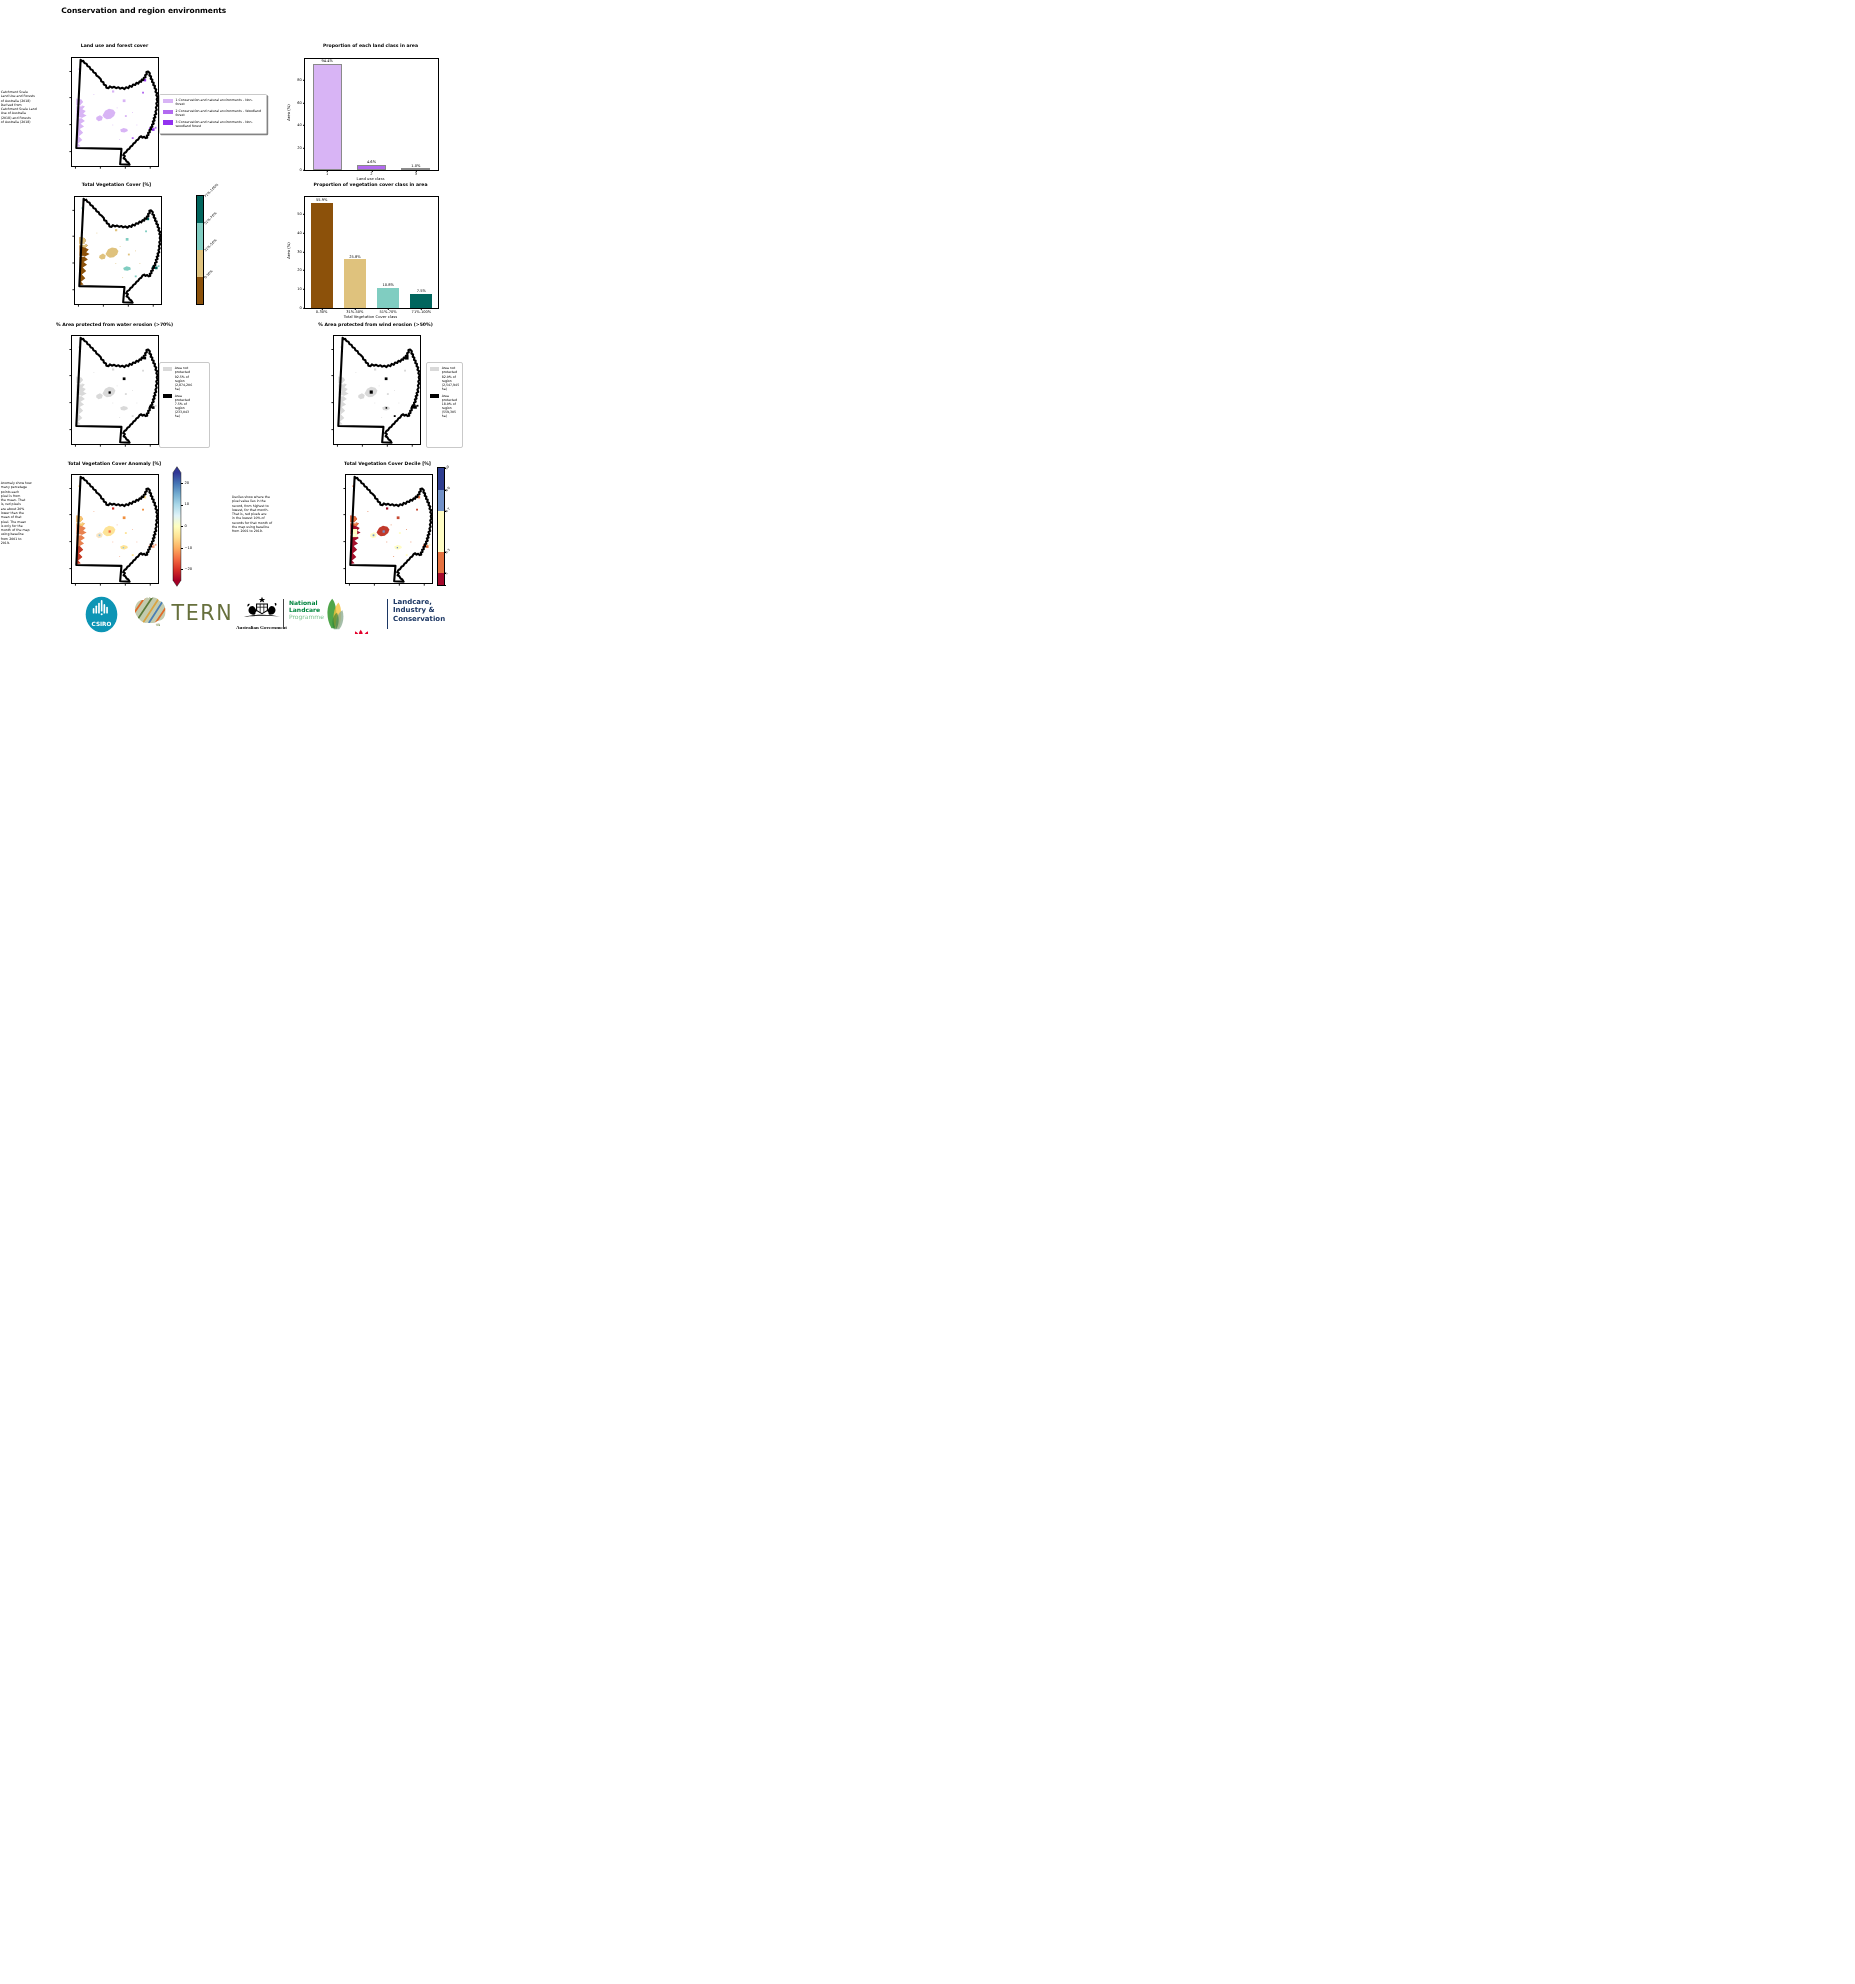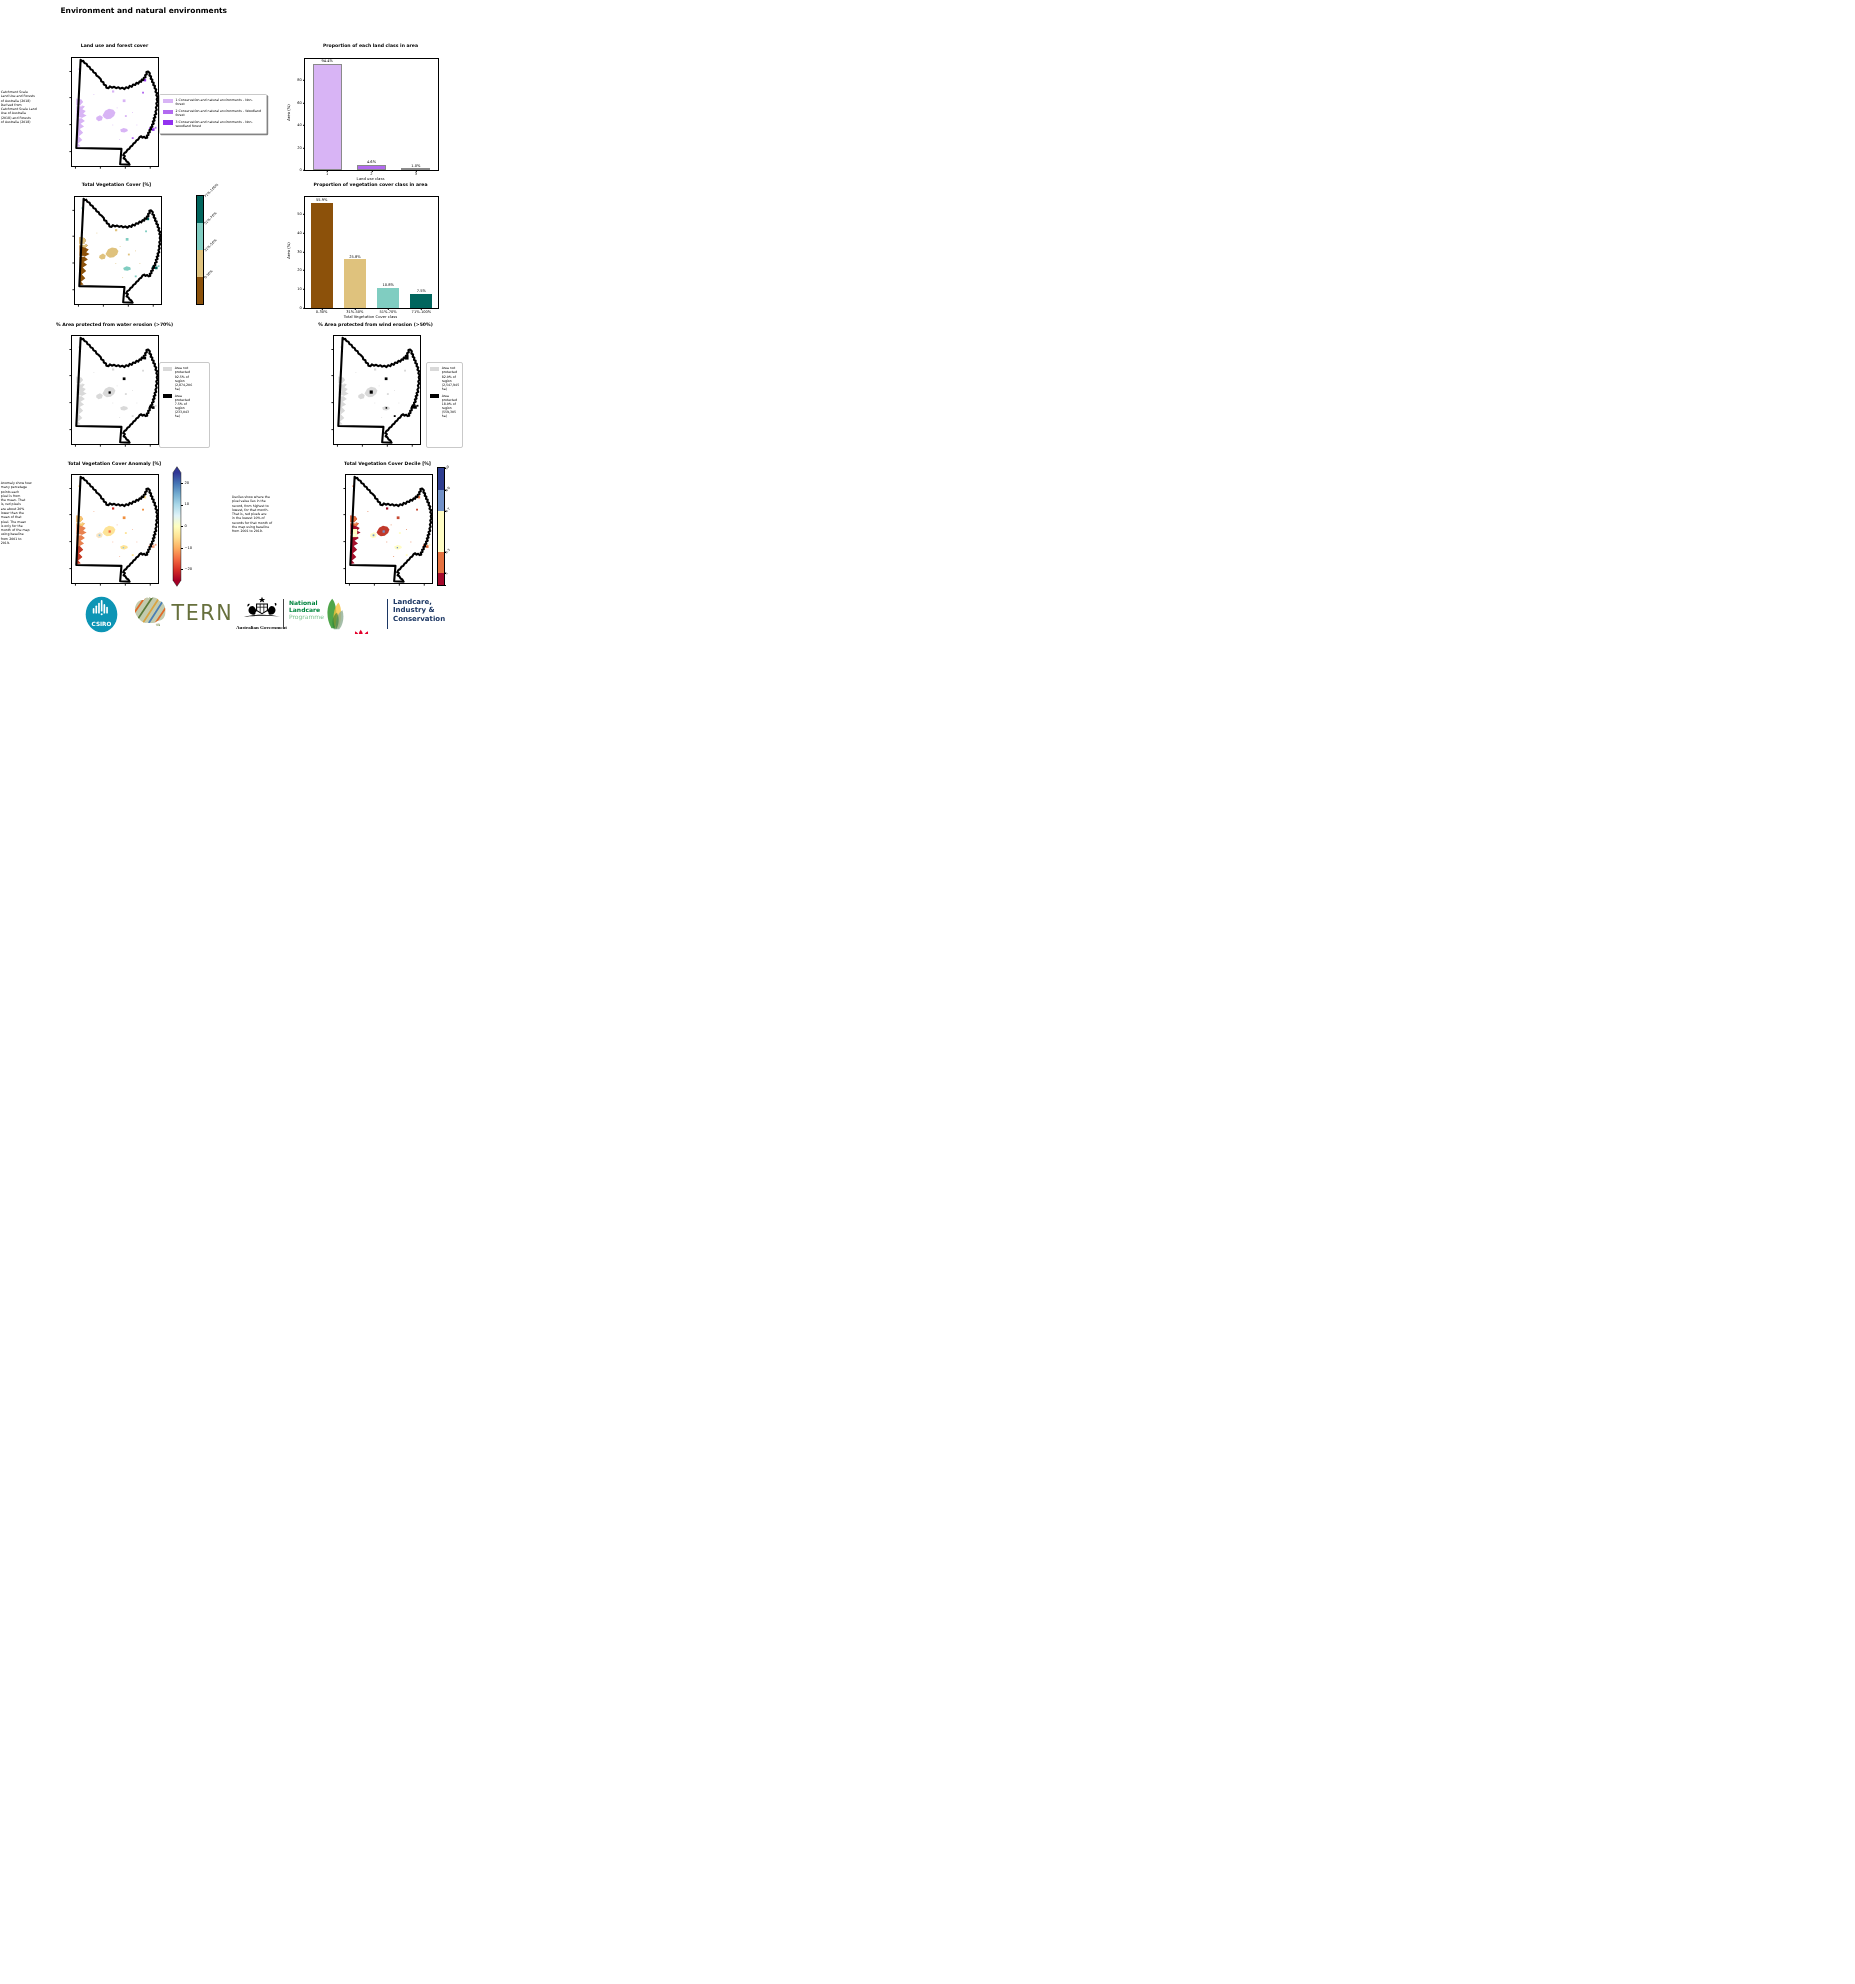--- a/index.html
+++ b/index.html
@@ -78,21 +78,21 @@
         <rect x="25" y="40" width="0.9" height="0.9"></rect>
           <rect x="52" y="55" width="0.9" height="0.9"></rect>
         <rect x="70" y="60" width="0.9" height="0.9"></rect>
           <rect x="55" y="90" width="0.9" height="0.9"></rect>
         <rect x="75" y="74" width="0.9" height="0.9"></rect>
           <rect x="47" y="74" width="0.9" height="0.9"></rect>
       </g>
     </defs>
   </svg>
 
-  <div class="h1title" style="left:4.8px;top:5.6px;width:278px">Environment and natural environments</div>
+  <div class="h1title" style="left:4.8px;top:5.6px;width:278px">Conservation and region environments</div>
 
   <div class="ptitle" style="left:47px;top:43px;width:135px">Land use and forest cover</div>
   <div class="sidetext" style="left:0.8px;top:90px;width:48px"> Catchment Scale
 Land Use and Forests
 of Australia (2018)
 Derived from
 Catchment Scale Land
 Use of Australia
 (2018) and Forests
 of Australia (2018)</div>

